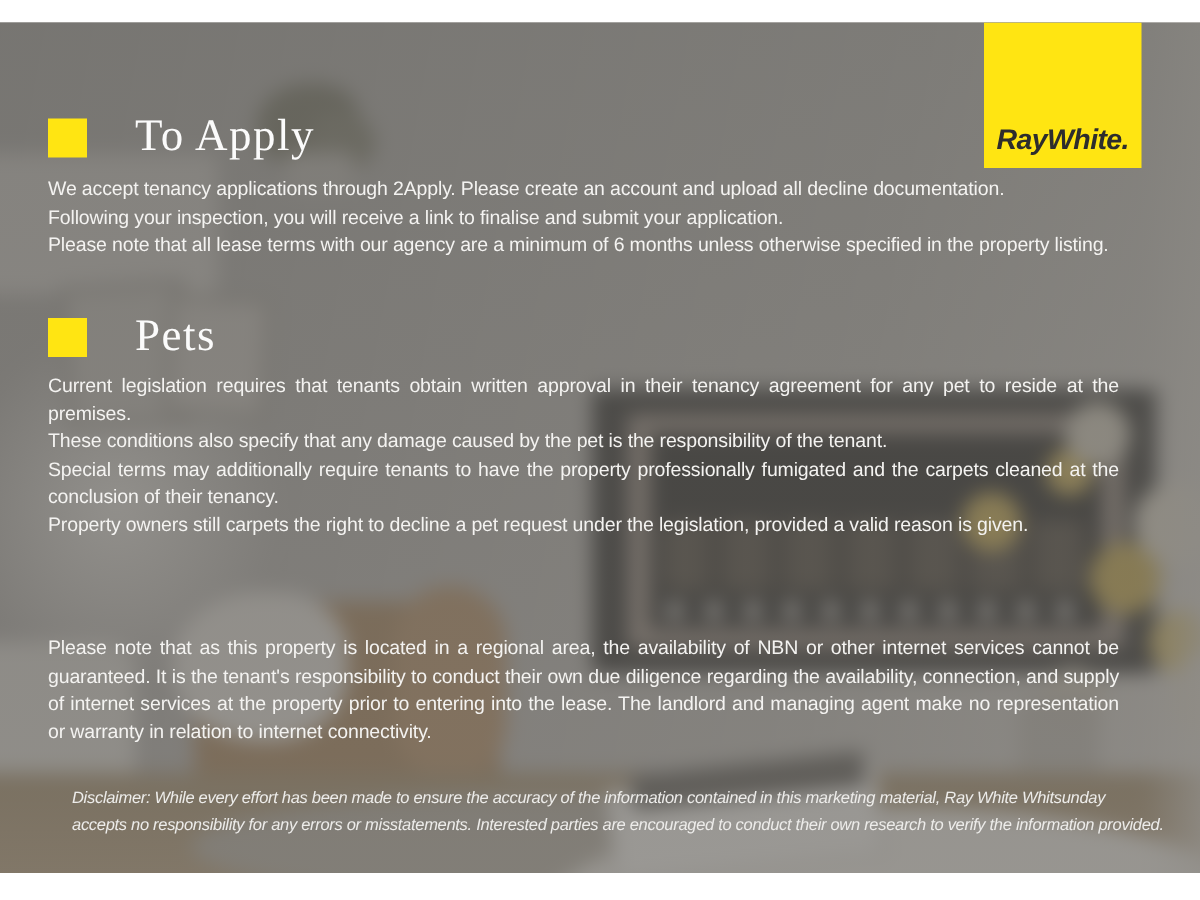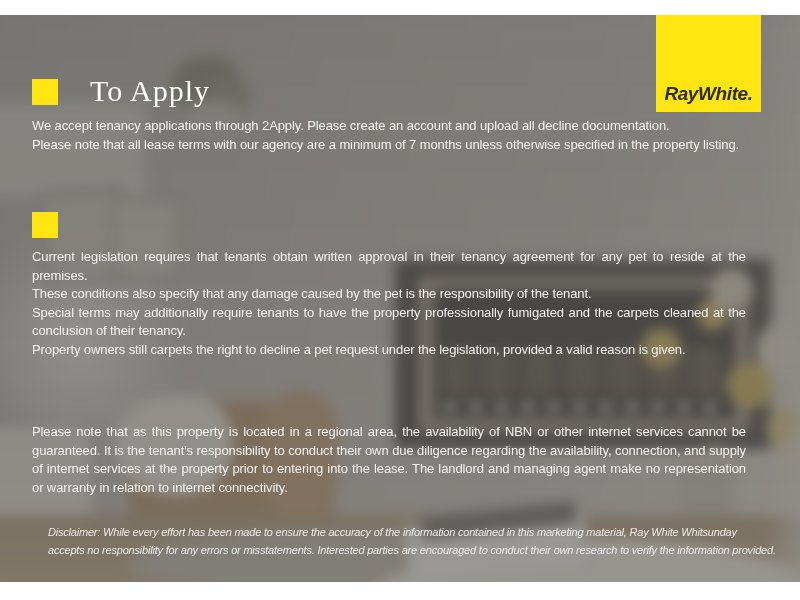--- a/index.html
+++ b/index.html
@@ -110,25 +110,27 @@
       <div class="logo-box">
         <span class="logo-text">RayWhite.</span>
       </div>
 
       <div class="sec-title" id="t1">
         <span class="bullet"></span>
         <h2>To Apply</h2>
       </div>
       <div class="body" id="b1">
         <p>We accept tenancy applications through 2Apply. Please create an account and upload all decline documentation.</p>
-        <p>Please note that all lease terms with our agency are a minimum of 7 months unless otherwise specified in the property listing.</p>
+        <p>Following your inspection, you will receive a link to finalise and submit your application.</p>
+        <p>Please note that all lease terms with our agency are a minimum of 6 months unless otherwise specified in the property listing.</p>
       </div>
 
       <div class="sec-title" id="t2">
         <span class="bullet"></span>
+        <h2>Pets</h2>
       </div>
       <div class="body just" id="b2">
         <p>Current legislation requires that tenants obtain written approval in their tenancy agreement for any pet to reside at the premises.</p>
         <p>These conditions also specify that any damage caused by the pet is the responsibility of the tenant.</p>
         <p>Special terms may additionally require tenants to have the property professionally fumigated and the carpets cleaned at the conclusion of their tenancy.</p>
         <p>Property owners still carpets the right to decline a pet request under the legislation, provided a valid reason is given.</p>
       </div>
 
       <div class="body just" id="b3">
         <p>Please note that as this property is located in a regional area, the availability of NBN or other internet services cannot be guaranteed. It is the tenant's responsibility to conduct their own due diligence regarding the availability, connection, and supply of internet services at the property prior to entering into the lease. The landlord and managing agent make no representation or warranty in relation to internet connectivity.</p>

